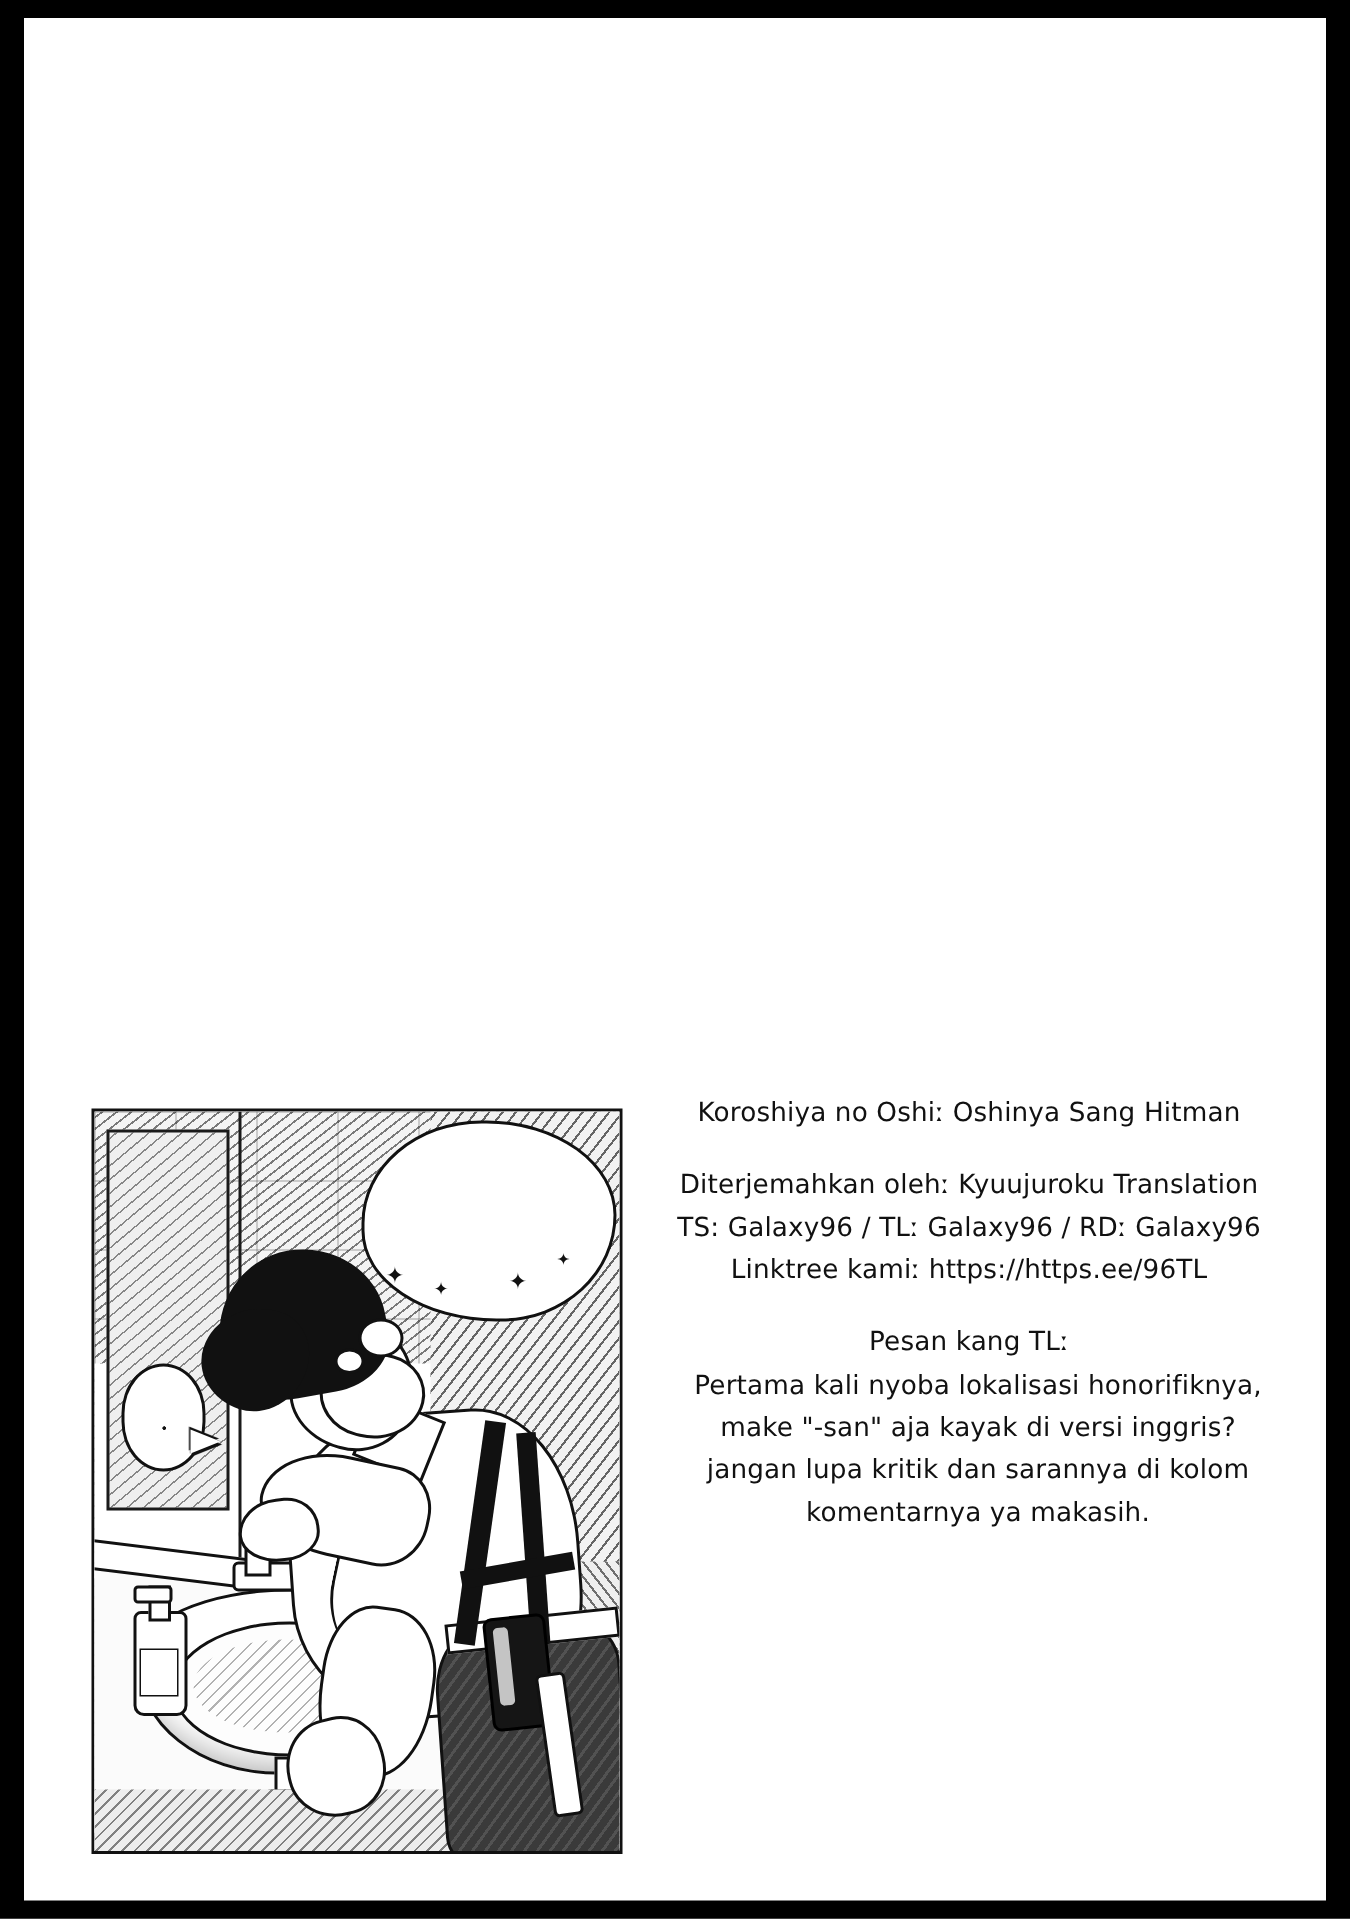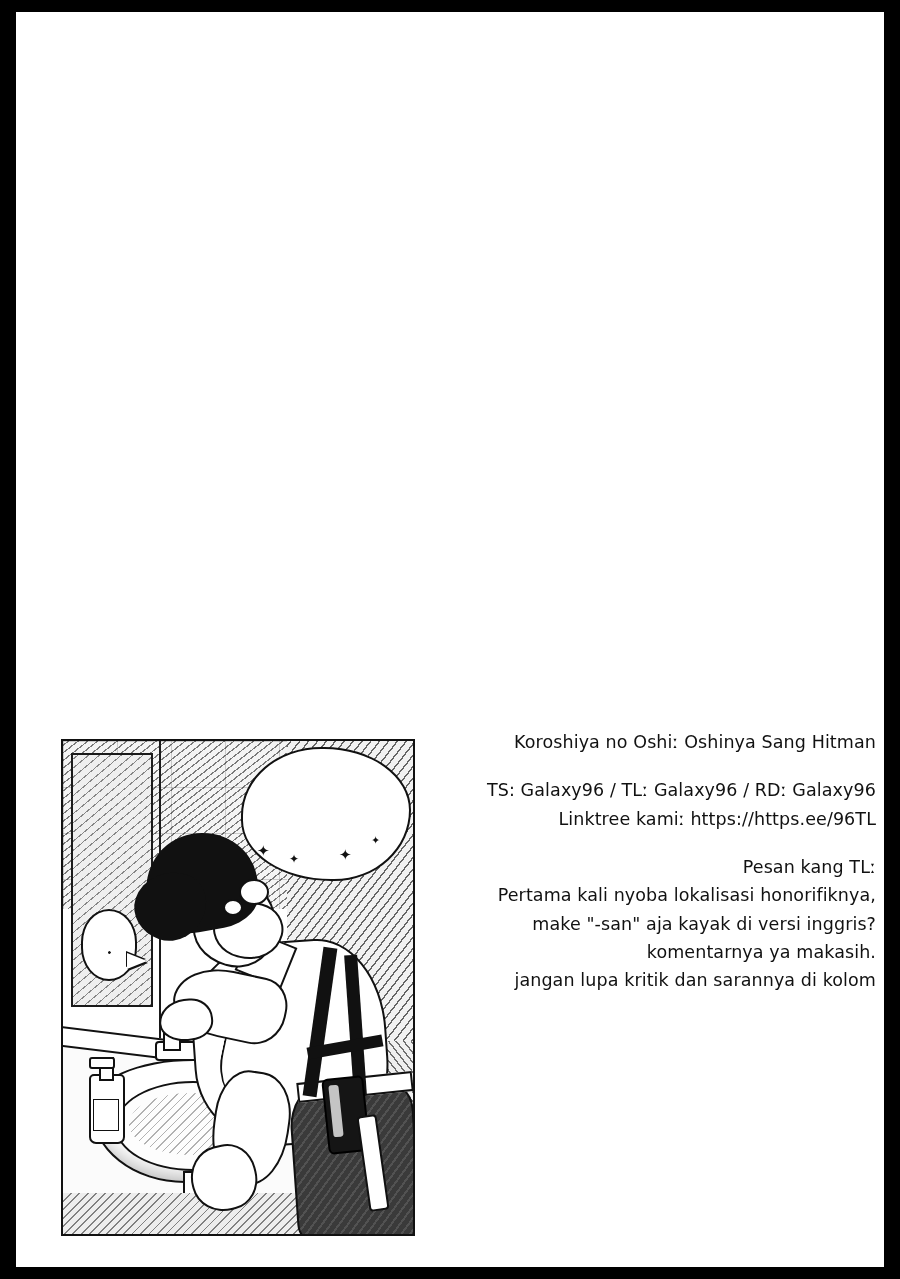--- a/index.html
+++ b/index.html
@@ -373,21 +373,21 @@
     left: 400px;
     top: 716px;
     width: 460px;
     text-align: center;
     color: #111;
     font-family: "DejaVu Sans", sans-serif;
     font-size: 17.5px;
     line-height: 1.62;
     letter-spacing: .1px;
   }
-  .credits .blk { margin-bottom: 20px; text-align: right; }
+  .credits .blk { margin-bottom: 20px; }
   .credits .blk:last-child { margin-bottom: 0; }
   .credits .line { white-space: nowrap; }
   .credits .wrapline { white-space: normal; margin-left: 12px; }
 </style>
 </head>
 <body>
 
 <div class="page">
 
   <div class="panel">
@@ -457,27 +457,28 @@
     </div>
   </div>
 
   <div class="credits">
 
     <div class="blk">
       <div class="line">Koroshiya no Oshiː Oshinya Sang Hitman</div>
     </div>
 
     <div class="blk">
+      <div class="line">Diterjemahkan olehː Kyuujuroku Translation</div>
       <div class="line">TS: Galaxy96 / TLː Galaxy96 / RDː Galaxy96</div>
       <div class="line">Linktree kamiː https://https.ee/96TL</div>
     </div>
 
     <div class="blk">
       <div class="line">Pesan kang TLː</div>
       <div class="wrapline">Pertama kali nyoba lokalisasi honorifiknya,</div>
       <div class="wrapline">make "-san" aja kayak di versi inggris?</div>
+      <div class="wrapline">jangan lupa kritik dan sarannya di kolom</div>
       <div class="wrapline">komentarnya ya makasih.</div>
-      <div class="wrapline">jangan lupa kritik dan sarannya di kolom</div>
     </div>
 
   </div>
 
 </div>
 
 </body></html>

